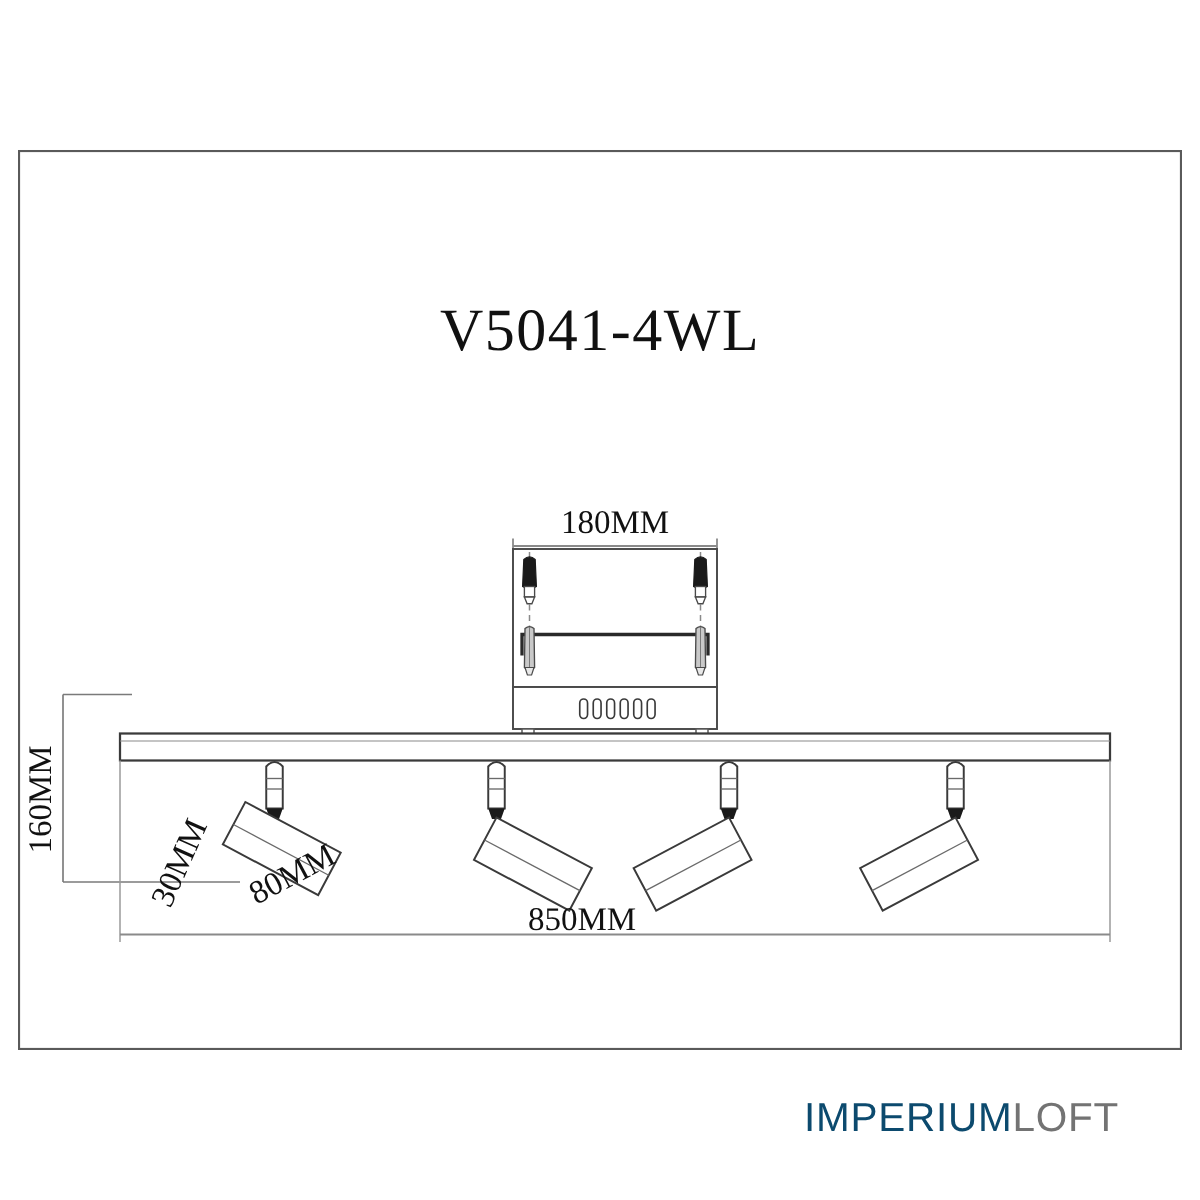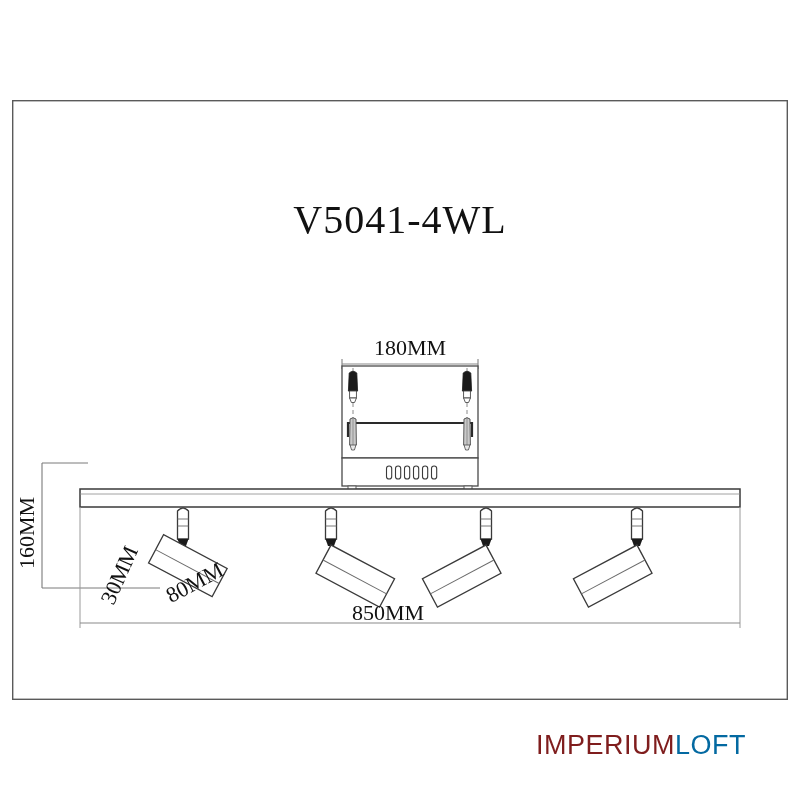--- a/index.html
+++ b/index.html
@@ -24,22 +24,22 @@
     position: absolute;
     left: 536px;
     top: 732px;
     font-family: "Liberation Sans", sans-serif;
     font-size: 27px;
     font-weight: 300;
     letter-spacing: 0.5px;
     white-space: nowrap;
     line-height: 1;
   }
-  .logo .part-a { color: #7f1d1d; }
-  .logo .part-b { color: #0369a1; }
+  .logo .part-a { color: #0c4a6e; }
+  .logo .part-b { color: #737373; }
 </style>
 </head>
 <body>
 
 <svg id="sheet" viewBox="0 0 800 800" xmlns="http://www.w3.org/2000/svg">
 
   <rect x="0" y="0" width="800" height="800" fill="#ffffff"></rect>
 
   <rect id="frame-rect" x="12.7" y="100.7" width="774.6" height="598.6" fill="none" stroke="#5a5a5a" stroke-width="1.4"></rect>
 

